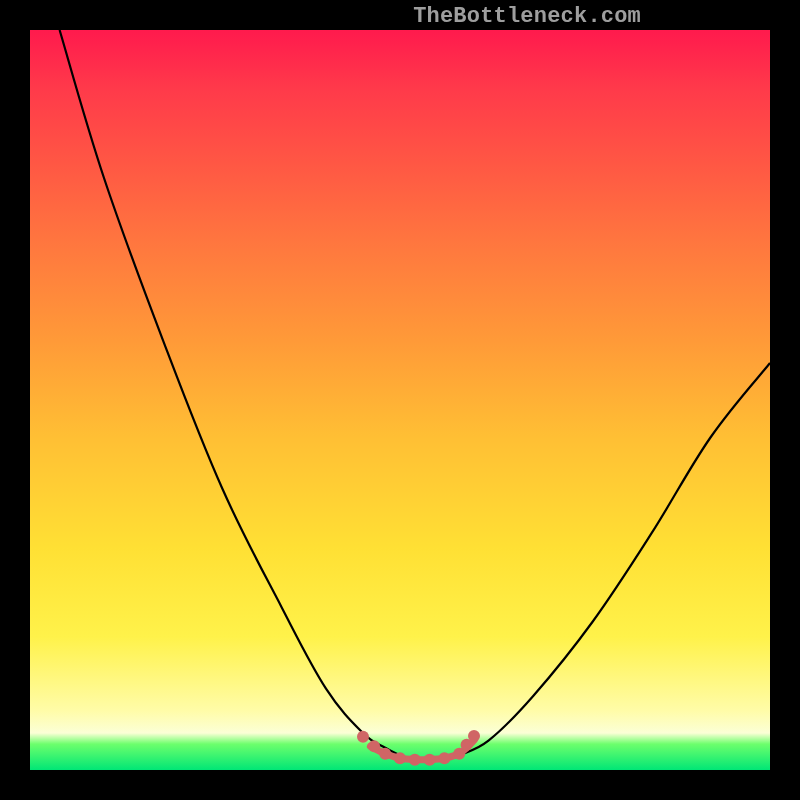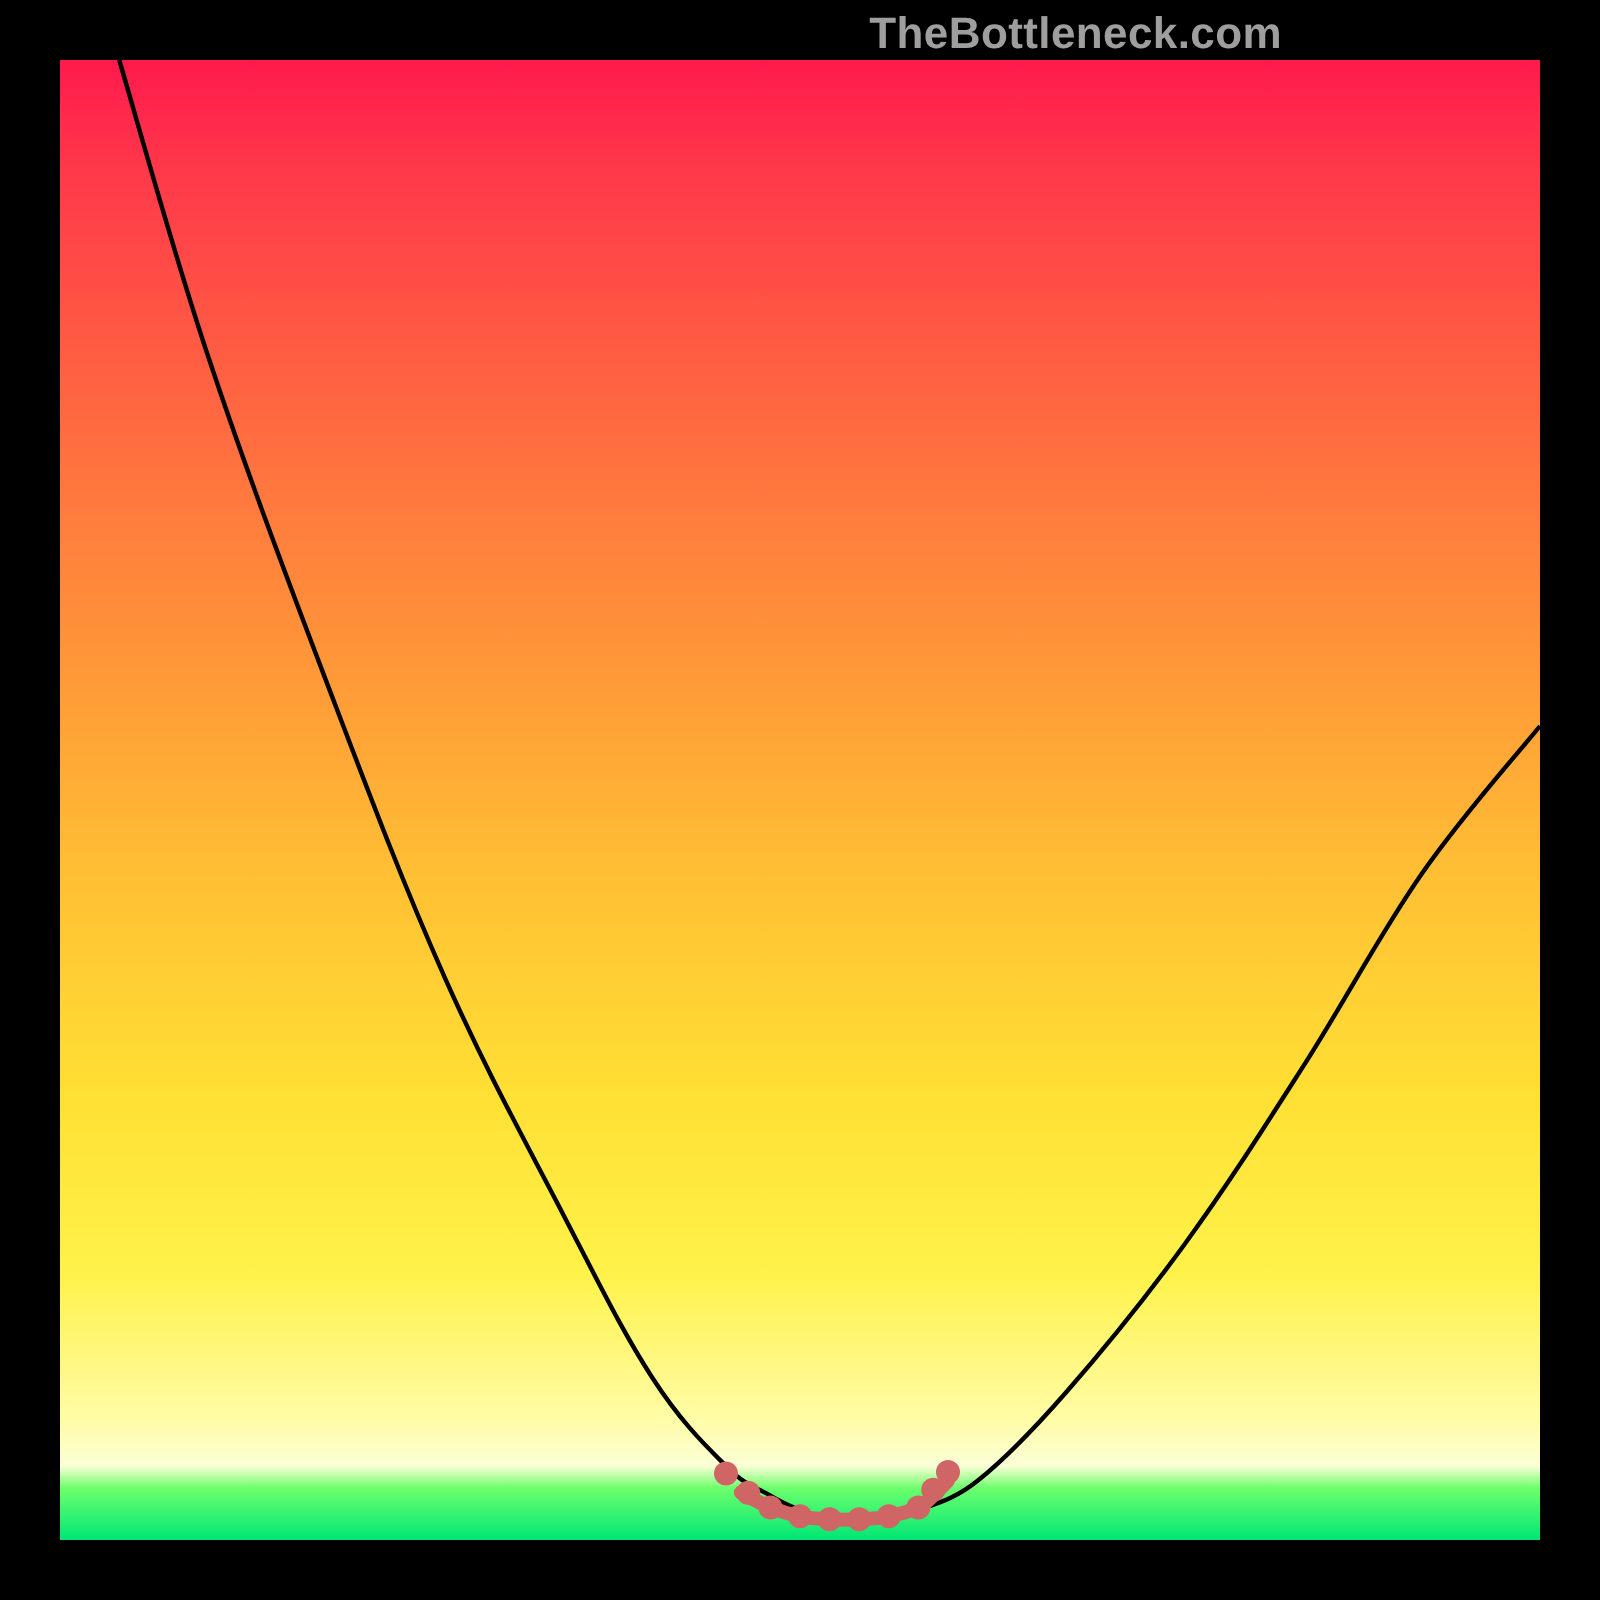--- a/index.html
+++ b/index.html
@@ -8,20 +8,21 @@
     width: 800px;
     height: 800px;
     overflow: hidden;
     background: #000;
     font-family: Arial, Helvetica, sans-serif;
   }
   .chart-wrap {
     position: relative;
     width: 649px;
     height: 800px;
+    font-family: Liberation Mono, monospace;
   }
   .plot-area {
     position: absolute;
     left: 30px;
     top: 30px;
     width: 740px;
     height: 740px;
     
     background: linear-gradient(
       to bottom,

